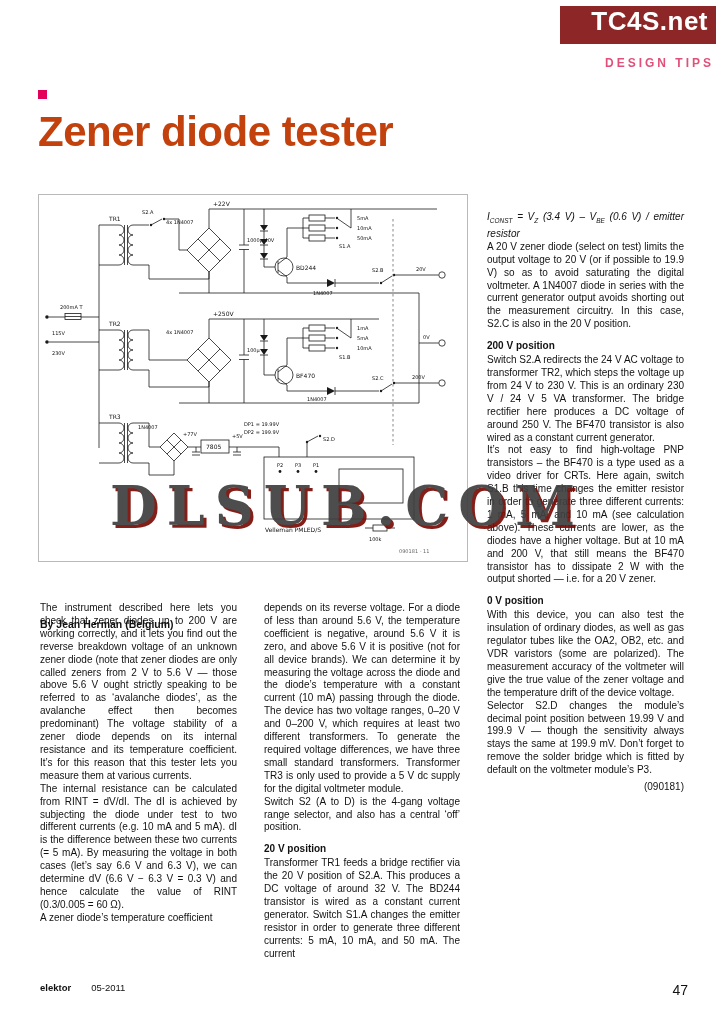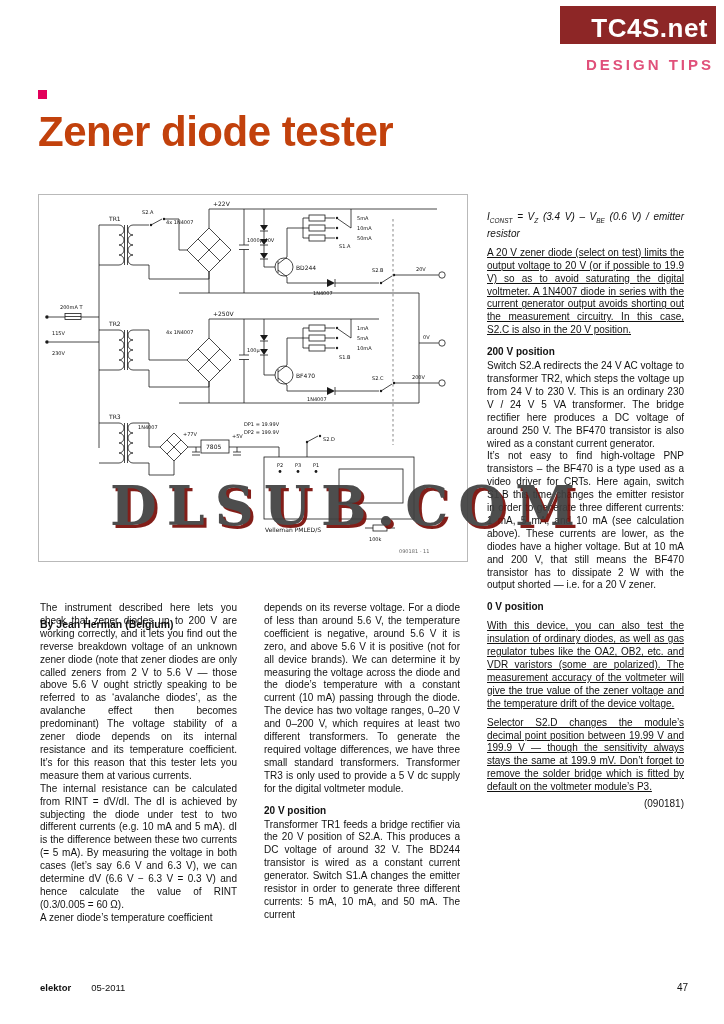--- a/index.html
+++ b/index.html
@@ -1,23 +1,23 @@
 <!DOCTYPE html>
 <html><head>
 <meta charset="utf-8">
 <style>
   html,body{margin:0;padding:0;background:#e8e8e8;}
   .page{position:relative;width:724px;height:1024px;background:#ffffff;overflow:hidden;
         font-family:"Liberation Sans",sans-serif;color:#111;}
 
   
   .masthead{position:absolute;top:6px;right:8px;width:156px;height:38px;background:#8d2626;
-            display:flex;align-items:flex-end;justify-content:flex-end;padding-right:8px;box-sizing:border-box;}
+            display:flex;align-items:flex-start;justify-content:flex-end;padding-right:8px;box-sizing:border-box;}
   .masthead .site{color:#fff;font-size:26px;font-weight:bold;letter-spacing:0.5px;}
-  .tagline{position:absolute;top:56px;right:10px;color:#e0507a;font-size:15px;font-weight:bold;letter-spacing:3px;}
+  .tagline{position:absolute;top:56px;right:10px;color:#e0507a;font-size:12px;font-weight:bold;letter-spacing:3px;}
 
   .accent-square{position:absolute;left:38px;top:90px;width:9px;height:9px;background:#e2005a;}
   .title{position:absolute;left:38px;top:108px;font-size:42px;font-weight:bold;color:#c2410c;letter-spacing:-0.5px;}
 
   
   .schematic{position:absolute;left:38px;top:194px;width:428px;height:366px;border:1px solid #b9b9b9;background:#fff;}
   svg text{font-family:"DejaVu Sans",sans-serif;font-size:6px;fill:#111;}
   svg .t5{font-size:5px;}
   svg .gray{fill:#666;}
   .w{stroke:#1a1a1a;stroke-width:0.8;fill:none;}
@@ -28,34 +28,34 @@
   .wm-dlsub{position:absolute;left:110px;top:474px;z-index:30;font-family:"DejaVu Serif",serif;
             font-weight:bold;font-size:54px;letter-spacing:10px;color:#404040;opacity:0.93;
             text-shadow:3px 3px 0 #7a0e08;white-space:nowrap;}
   .wm-traders{position:absolute;right:8px;top:984px;z-index:30;font-family:"DejaVu Serif",serif;
             font-weight:bold;font-size:27px;color:#d42321;text-shadow:2px 2px 0 #7a0e08;white-space:nowrap;}
 
   
   .byline{position:absolute;left:40px;top:578px;font-size:10.5px;font-weight:bold;margin-top:40px;}
   .col{position:absolute;font-size:10px;line-height:12.9px;text-align:justify;}
   .col p{margin:0;}
-  .col p.gap{margin-top:6px;text-decoration:underline;}
+  .col p.gap{}
   .col p.h{margin:9px 0 1px 0;font-weight:bold;text-align:left;}
   #col1{left:40px;top:602px;width:197px;}
   #col2{left:264px;top:602px;width:196px;}
   #col3{left:487px;top:205px;width:197px;}
   .formula{margin-top:6px !important;font-style:italic;}
   .formula sub{font-size:6.5px;}
   .ref{text-align:right !important;margin-top:4px !important;}
 
   
   .footer-left{position:absolute;left:40px;top:982px;font-size:9.5px;}
   .footer-left .mag{font-weight:bold;}
   .footer-left .issue{margin-left:20px;}
-  .page-num{position:absolute;right:36px;top:982px;font-size:10px;}
+  .page-num{position:absolute;right:36px;top:982px;font-size:14px;}
 </style>
 </head>
 <body>
 
 <div class="page">
 
   <div class="masthead">
     <span class="site">TC4S.net</span>
   </div>
   <div class="tagline">DESIGN TIPS</div>
@@ -240,20 +240,21 @@
   <div class="byline">By Jean Herman (Belgium)</div>
 
   <div class="col" id="col1">
     <p>The instrument described here lets you check that zener diodes up to 200 V are working correctly, and it lets you find out the reverse breakdown voltage of an unknown zener diode (note that zener diodes are only called zeners from 2 V to 5.6 V — those above 5.6 V ought strictly speaking to be referred to as ‘avalanche diodes’, as the avalanche effect then becomes predominant) The voltage stability of a zener diode depends on its internal resistance and its temperature coefficient. It’s for this reason that this tester lets you measure them at various currents.</p>
     <p>The internal resistance can be calculated from RINT = dV/dI. The dI is achieved by subjecting the diode under test to two different currents (e.g. 10 mA and 5 mA). dI is the difference between these two currents (= 5 mA). By measuring the voltage in both cases (let’s say 6.6 V and 6.3 V), we can determine dV (6.6 V − 6.3 V = 0.3 V) and hence calculate the value of RINT (0.3/0.005 = 60 Ω).</p>
     <p>A zener diode’s temperature coefficient</p>
   </div>
 
   <div class="col" id="col2">
     <p>depends on its reverse voltage. For a diode of less than around 5.6 V, the temperature coefficient is negative, around 5.6 V it is zero, and above 5.6 V it is positive (not for all device brands). We can determine it by measuring the voltage across the diode and the diode’s temperature with a constant current (10 mA) passing through the diode. The device has two voltage ranges, 0–20 V and 0–200 V, which requires at least two different transformers. To generate the required voltage differences, we have three small standard transformers. Transformer TR3 is only used to provide a 5 V dc supply for the digital voltmeter module.</p>
+    <p>Switch S2 (A to D) is the 4-gang voltage range selector, and also has a central ‘off’ position.</p>
     <p class="h">20 V position</p>
     <p>Transformer TR1 feeds a bridge rectifier via the 20 V position of S2.A. This produces a DC voltage of around 32 V. The BD244 transistor is wired as a constant current generator. Switch S1.A changes the emitter resistor in order to generate three different currents: 5 mA, 10 mA, and 50 mA. The current</p>
   </div>
 
   <div class="col" id="col3">
     <p class="formula"><span>I</span><sub>CONST</sub><span> = V</span><sub>Z</sub><span> (3.4 V) – V</span><sub>BE</sub><span> (0.6 V) / emitter resistor</span></p>
     <p class="gap">A 20 V zener diode (select on test) limits the output voltage to 20 V (or if possible to 19.9 V) so as to avoid saturating the digital voltmeter. A 1N4007 diode in series with the current generator output avoids shorting out the measurement circuitry. In this case, S2.C is also in the 20 V position.</p>
     <p class="h">200 V position</p>
     <p>Switch S2.A redirects the 24 V AC voltage to transformer TR2, which steps the voltage up from 24 V to 230 V. This is an ordinary 230 V / 24 V 5 VA transformer. The bridge rectifier here produces a DC voltage of around 250 V. The BF470 transistor is also wired as a constant current generator.</p>
     <p>It’s not easy to find high-voltage PNP transistors – the BF470 is a type used as a video driver for CRTs. Here again, switch S1.B this time changes the emitter resistor in order to generate three different currents: 1 mA, 5 mA, and 10 mA (see calculation above). These currents are lower, as the diodes have a higher voltage. But at 10 mA and 200 V, that still means the BF470 transistor has to dissipate 2 W with the output shorted — i.e. for a 20 V zener.</p>

